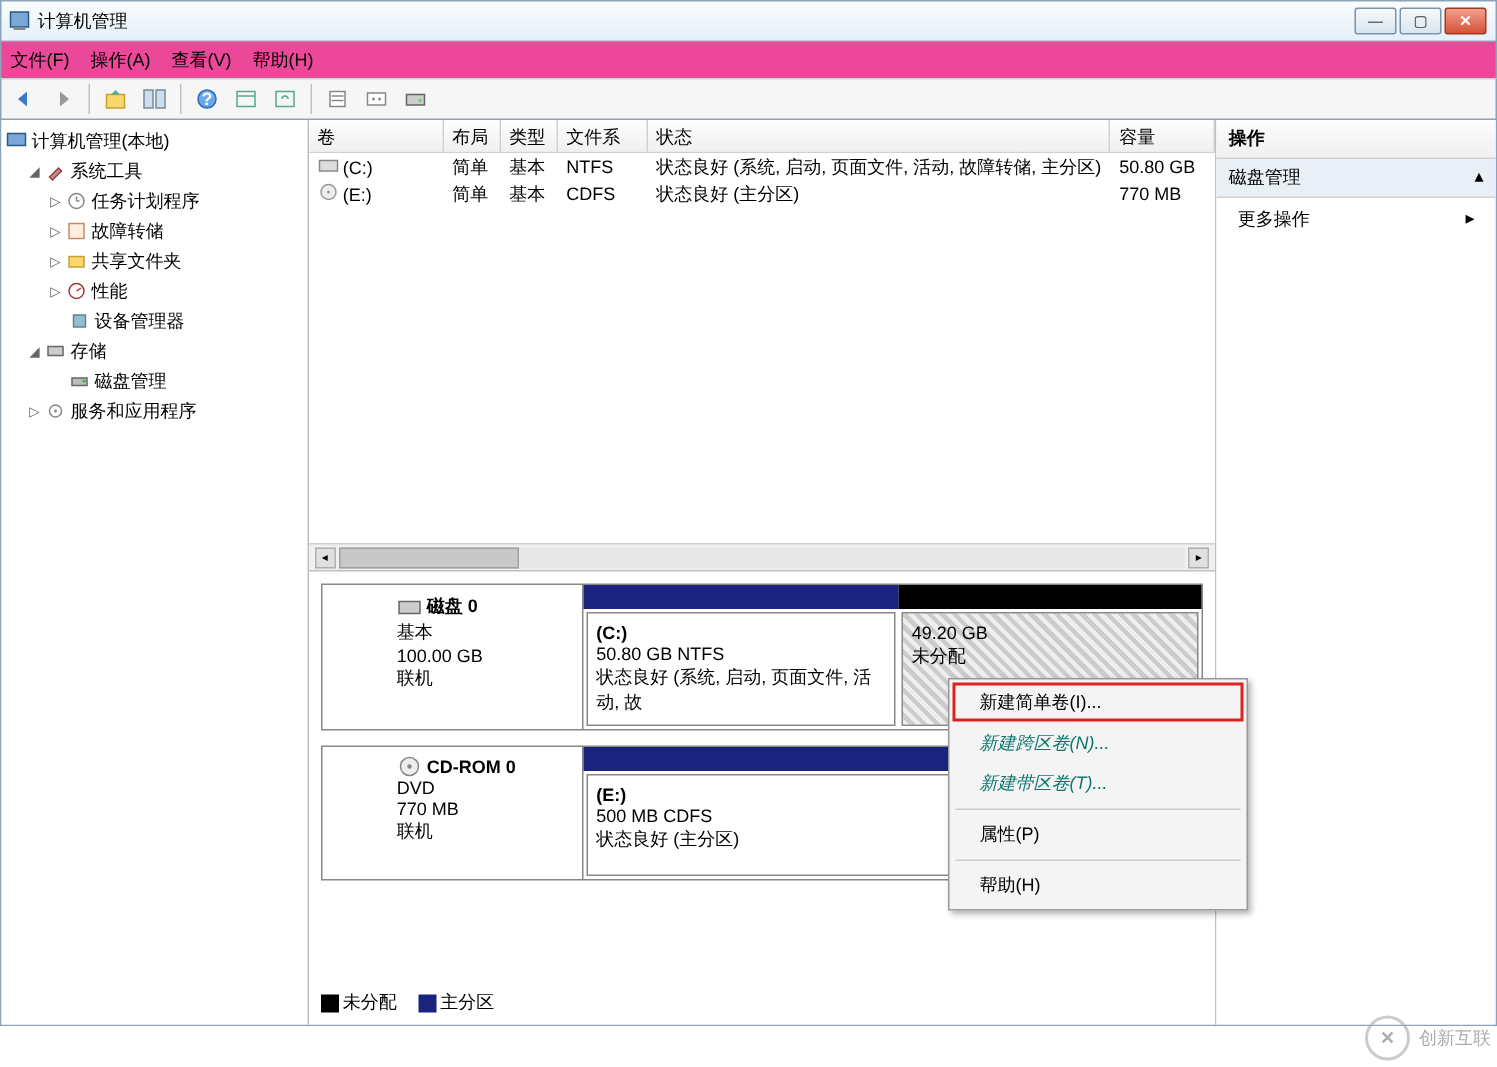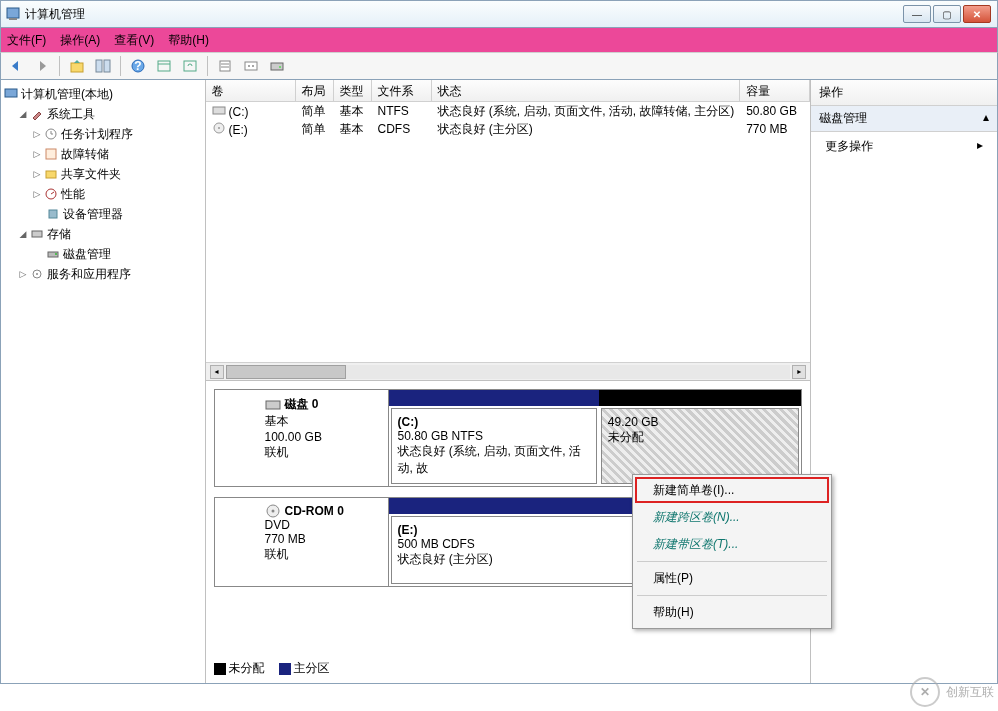--- a/index.html
+++ b/index.html
@@ -56,21 +56,21 @@
 .legend { position: absolute; bottom: 6px; left: 8px; display: flex; gap: 14px; align-items: center; }
 .legend .sw { width: 12px; height: 12px; display: inline-block; vertical-align: middle; margin-right: 3px; }
 
 .contextmenu { position: absolute; background: #f4f4f4; border: 1px solid #999; box-shadow: 2px 2px 4px rgba(0,0,0,.3); width: 200px; padding: 2px; z-index: 100; }
 .contextmenu .cmitem { padding: 5px 18px; cursor: default; }
 .contextmenu .cmitem.disabled { color: #0f766e; font-style: italic; }
 .contextmenu .cmsep { height: 1px; background: #ccc; margin: 3px 2px; }
 .contextmenu .highlight { border: 2px solid #d22; position: absolute; }
 
 .actions { width: 190px; background: #fff; }
-.actions .ahdr { background: linear-gradient(#fdfdfd,#f0f0f0); border-bottom: 1px solid #d0d0d0; padding: 4px 8px; font-weight: normal; }
+.actions .ahdr { background: linear-gradient(#fdfdfd,#f0f0f0); border-bottom: 1px solid #d0d0d0; padding: 4px 8px; font-weight: bold; }
 .actions .asub { background: #e9eff7; padding: 4px 8px; border-bottom: 1px solid #d0d0d0; display: flex; justify-content: space-between; }
 .actions .aitem { padding: 6px 14px; display: flex; justify-content: space-between; }
 
 .watermark { position: absolute; right: 4px; bottom: 4px; opacity: .6; display: flex; align-items: center; gap: 6px; font-size: 11px; color: #777; }
 .watermark .logo { width: 30px; height: 30px; border: 2px solid #aaa; border-radius: 50%; display: flex; align-items: center; justify-content: center; font-weight: bold; }
 
 svg { display: block; }
 </style>
 </head>
 <body>
@@ -371,21 +371,21 @@
       <span>磁盘管理</span>
       <span>▴</span>
     </div>
     <div class="aitem">
       <span>更多操作</span>
       <span>▸</span>
     </div>
   </div>
 </div>
 
-<div class="contextmenu" style="left:632px; top:452px;margin-top:22px;">
+<div class="contextmenu" style="left:632px; top:452px;">
   <div class="highlight" style="left:2px; top:2px; right:2px; height:26px;"></div>
   <div class="cmitem">新建简单卷(I)...</div>
   <div class="cmitem disabled">新建跨区卷(N)...</div>
   <div class="cmitem disabled">新建带区卷(T)...</div>
   <div class="cmsep"></div>
   <div class="cmitem">属性(P)</div>
   <div class="cmsep"></div>
   <div class="cmitem">帮助(H)</div>
 </div>
 

